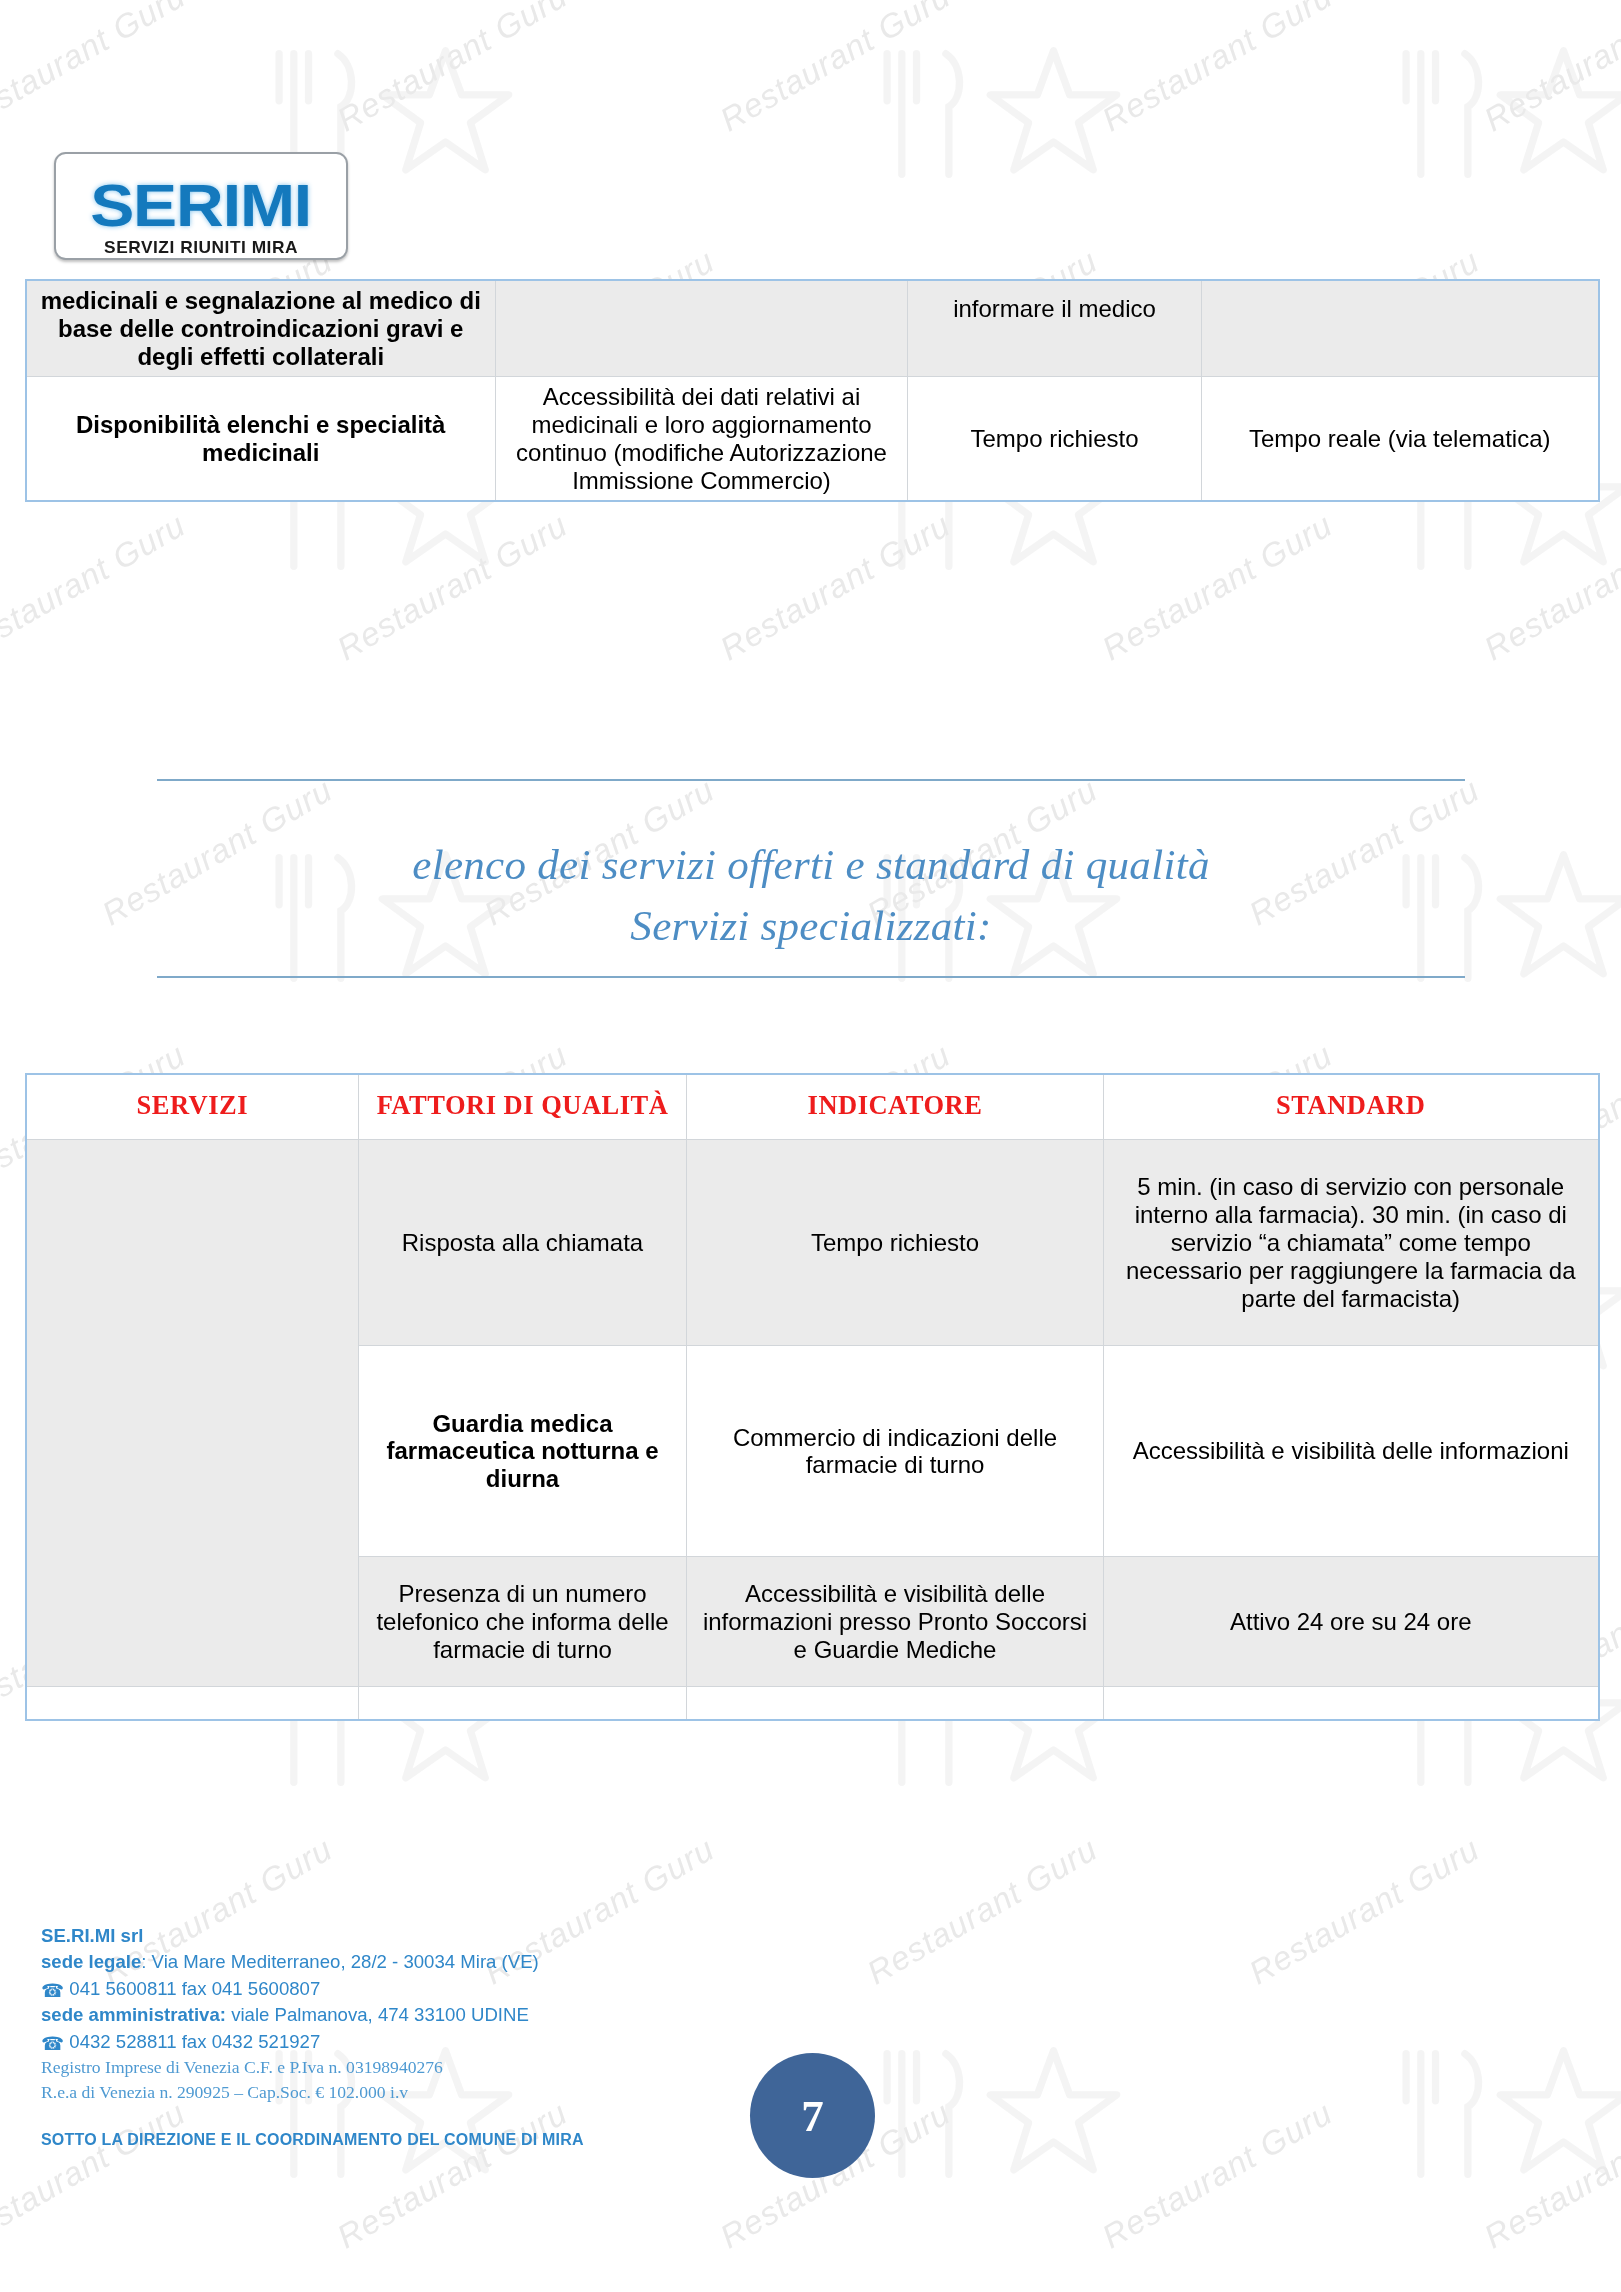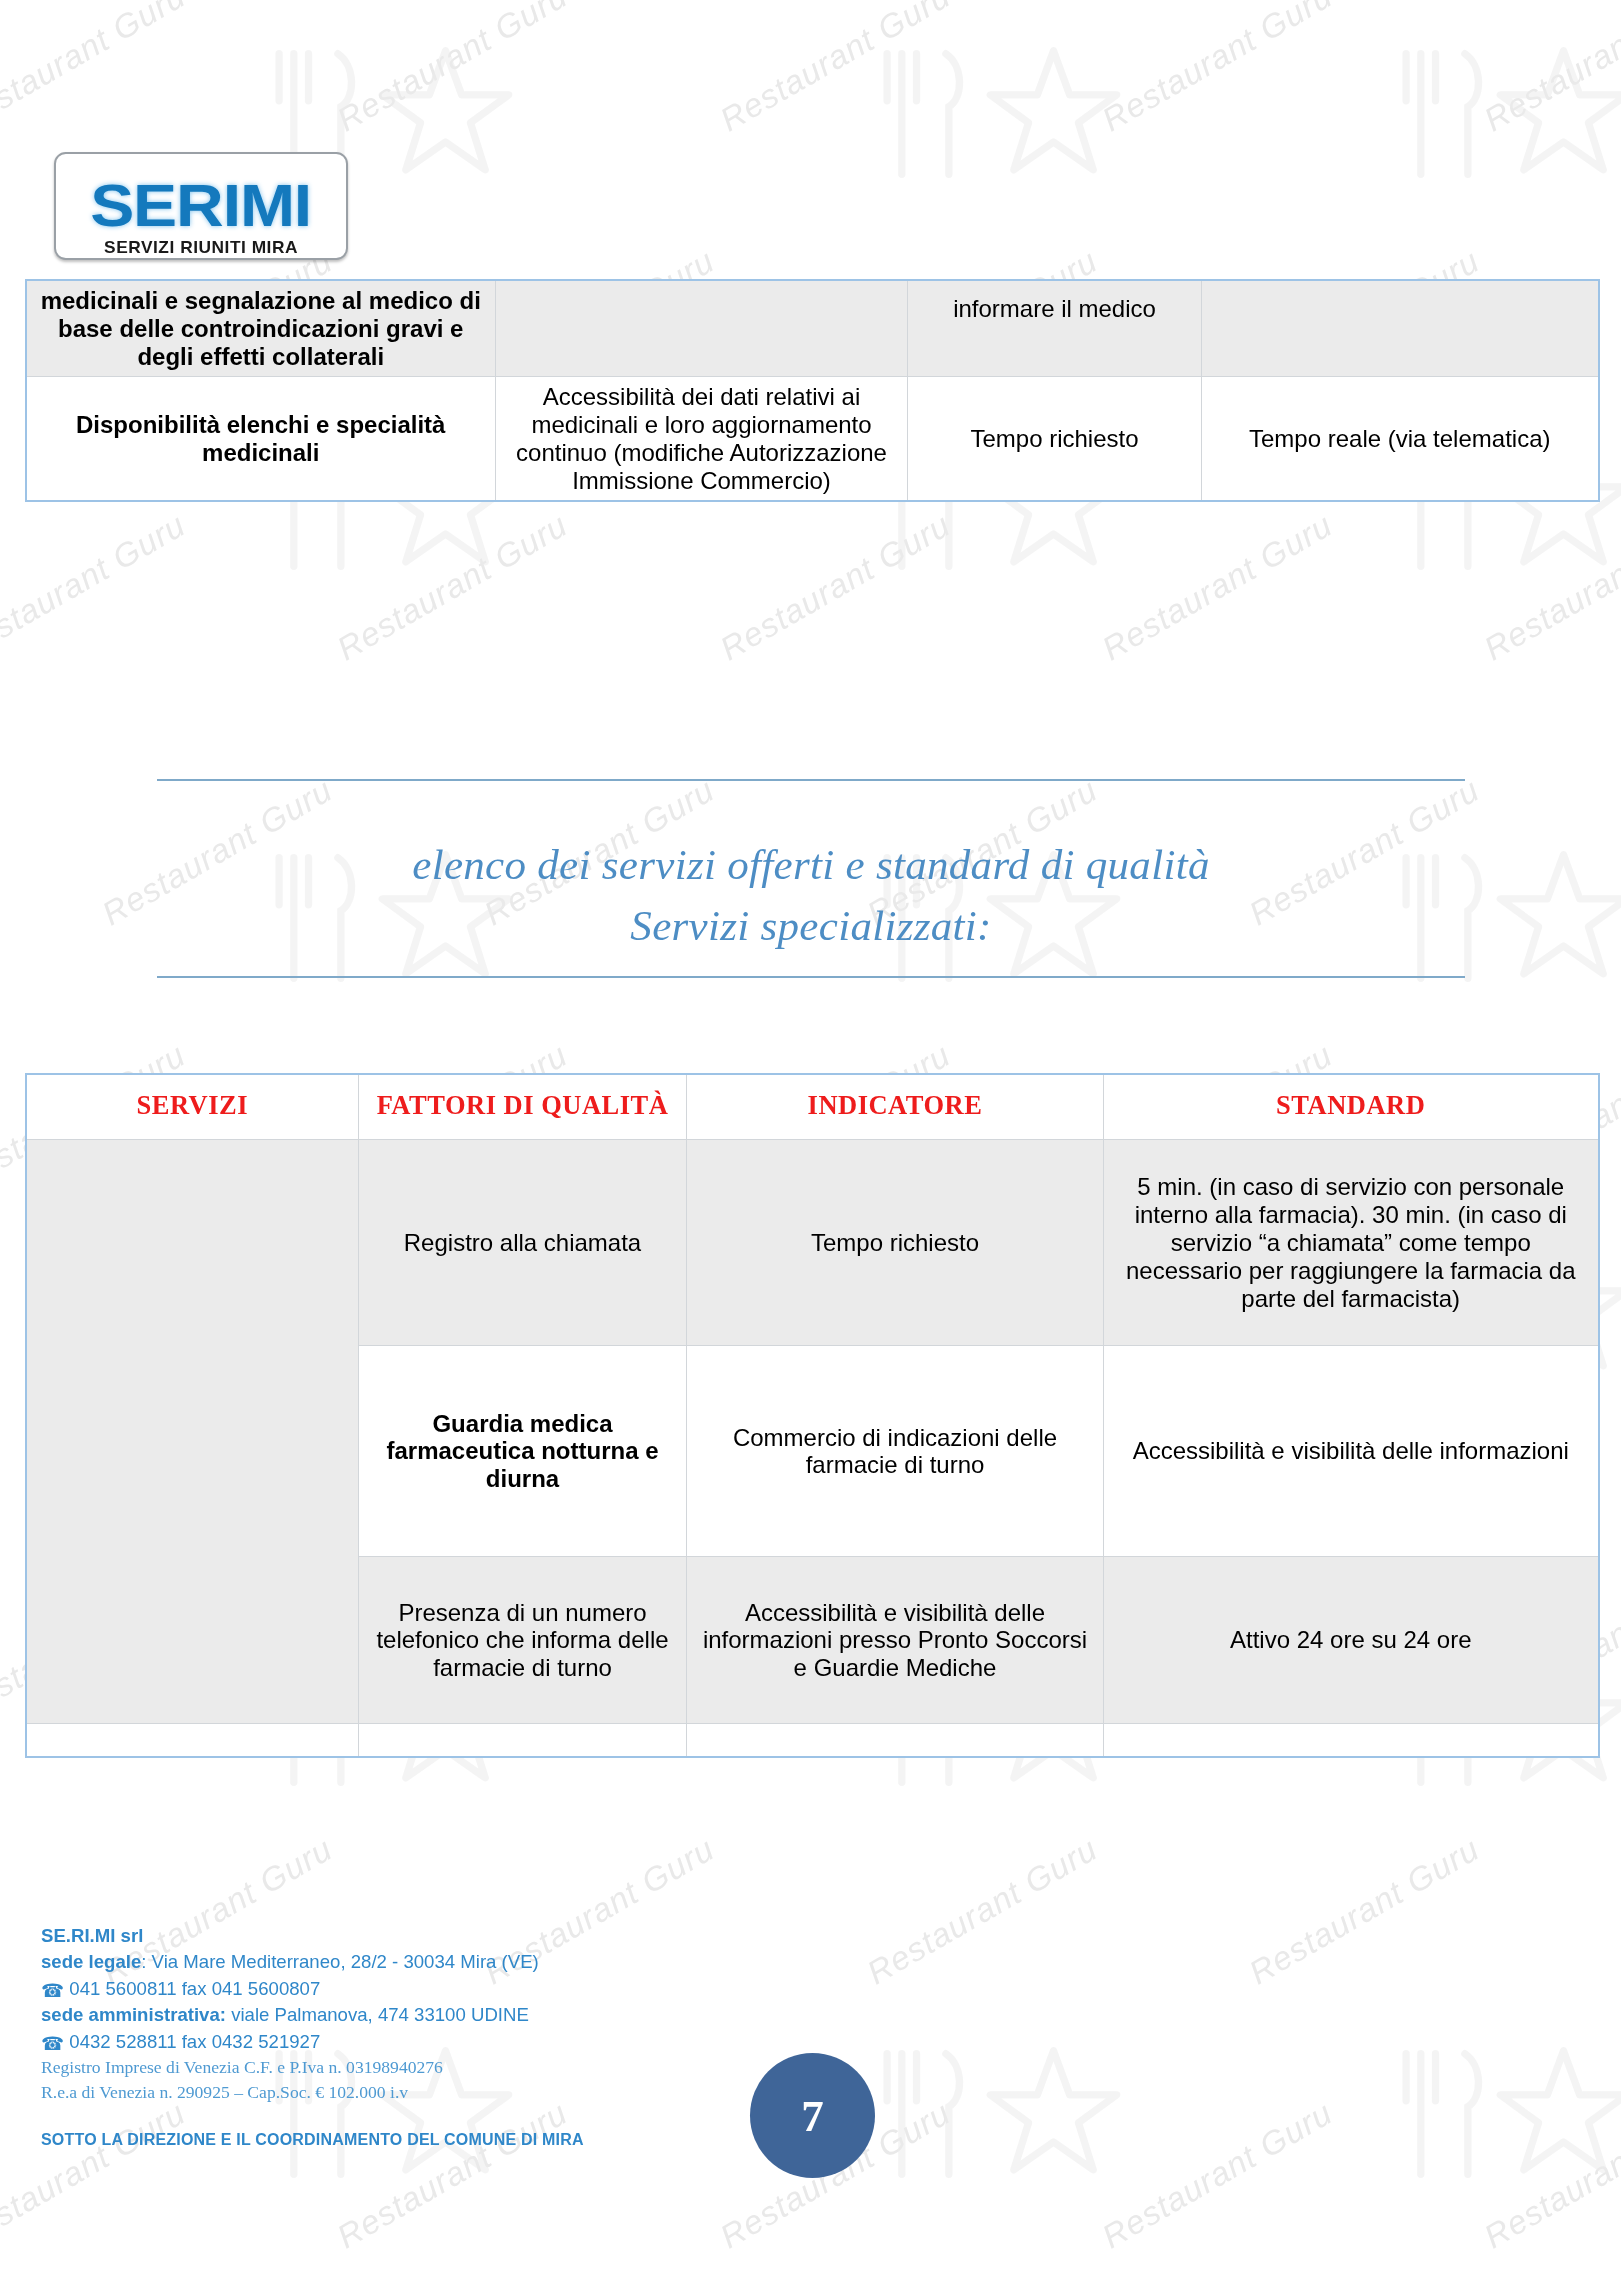--- a/index.html
+++ b/index.html
@@ -440,33 +440,33 @@
         <th class="outer-left outer-top">SERVIZI</th>
         <th class="outer-top">FATTORI DI QUALITÀ</th>
         <th class="outer-top">INDICATORE</th>
         <th class="outer-top outer-right">STANDARD</th>
       </tr>
     </thead>
     <tbody>
 
       <tr>
         <td class="shade outer-left" rowspan="3"></td>
-        <td class="shade" style="height:206px">Registro alla chiamata</td>
+        <td class="shade" style="height:206px">Risposta alla chiamata</td>
         <td class="shade">Tempo richiesto</td>
         <td class="shade outer-right">5 min. (in caso di servizio con personale interno alla farmacia). 30 min. (in caso di servizio “a chiamata” come tempo necessario per raggiungere la farmacia da parte del farmacista)</td>
       </tr>
 
       <tr>
         <td class="white bold" style="height:211px;border-right-color:#d2d6da">Guardia medica farmaceutica notturna e diurna</td>
         <td class="white">Commercio di indicazioni delle farmacie di turno</td>
         <td class="white outer-right">Accessibilità e visibilità delle informazioni</td>
       </tr>
 
       <tr>
-        <td class="shade" style="height:167px">Presenza di un numero telefonico che informa delle farmacie di turno</td>
+        <td class="shade" style="height:130px">Presenza di un numero telefonico che informa delle farmacie di turno</td>
         <td class="shade">Accessibilità e visibilità delle informazioni presso Pronto Soccorsi e Guardie Mediche</td>
         <td class="shade outer-right">Attivo 24 ore su 24 ore</td>
       </tr>
 
       <tr>
         <td class="white outer-left outer-bot" style="height:33px"></td>
         <td class="white outer-bot"></td>
         <td class="white outer-bot"></td>
         <td class="white outer-bot outer-right"></td>
       </tr>

